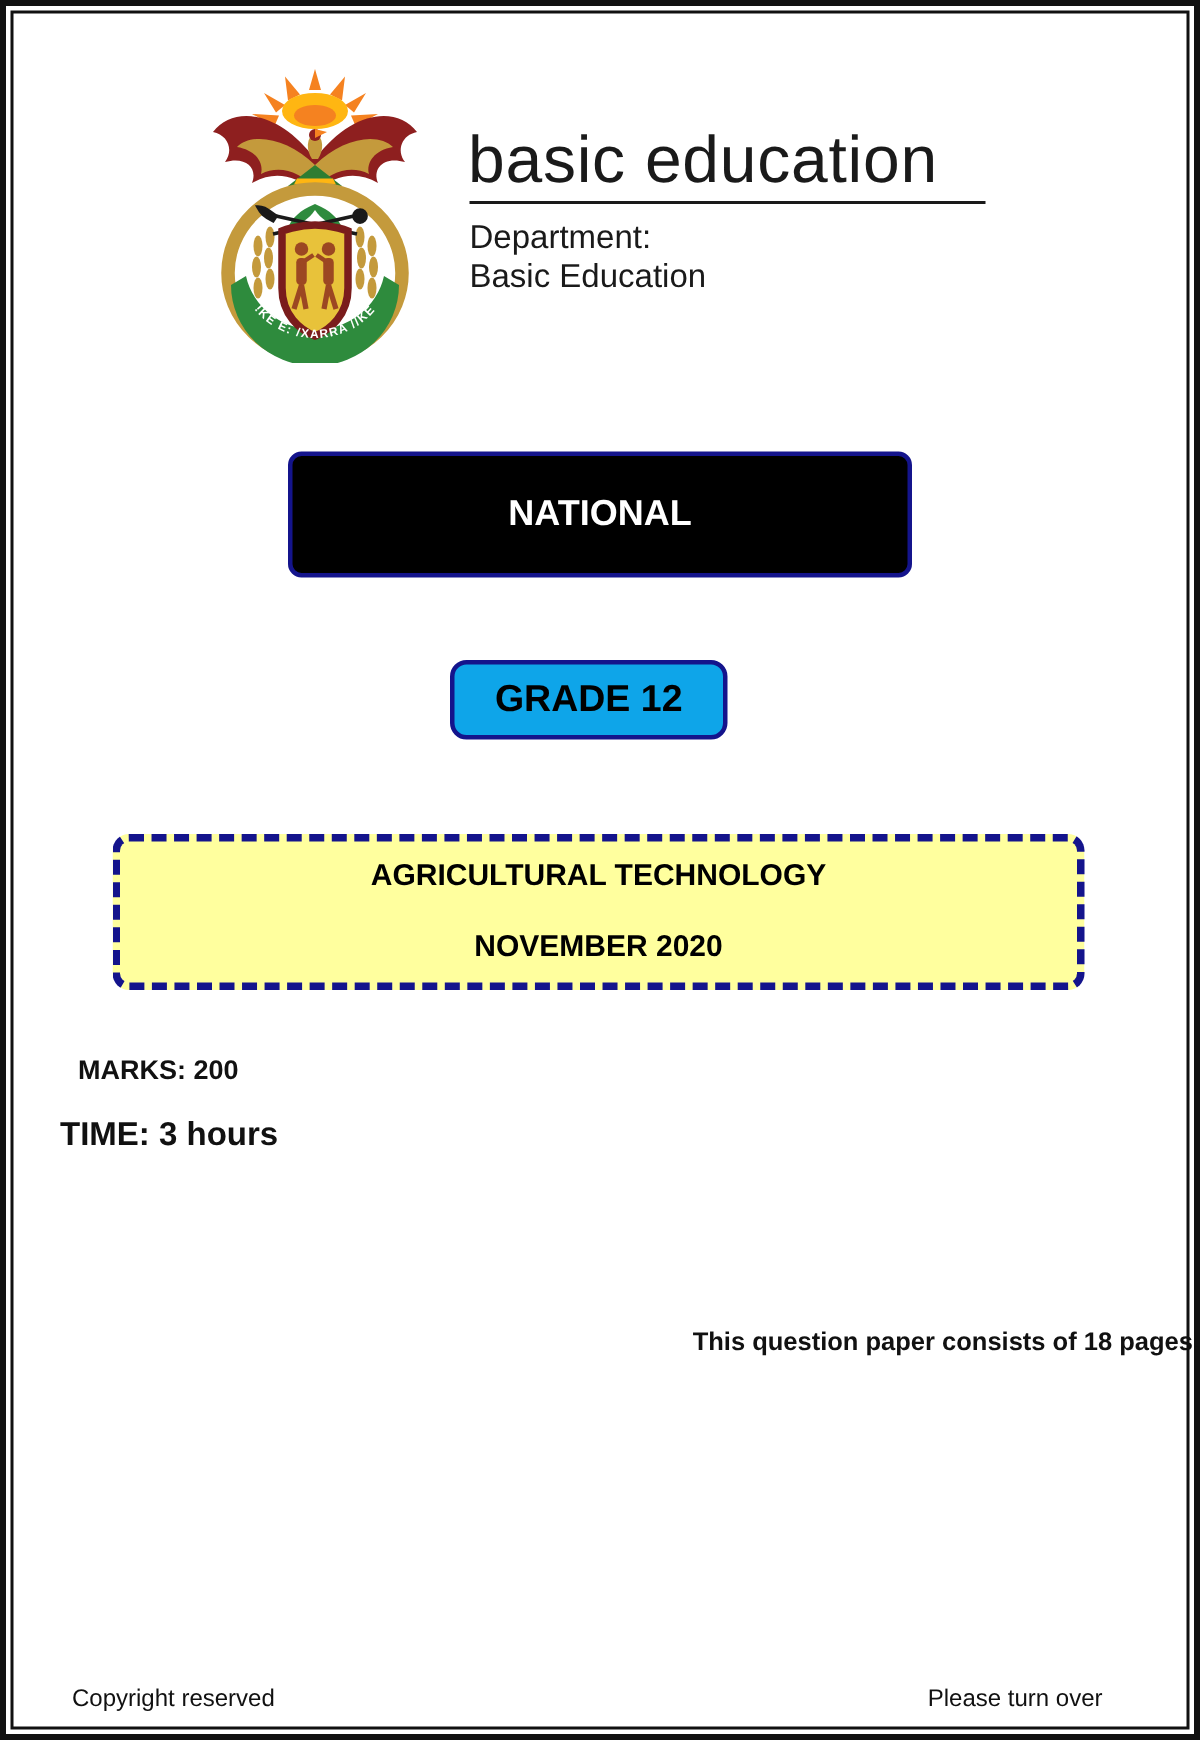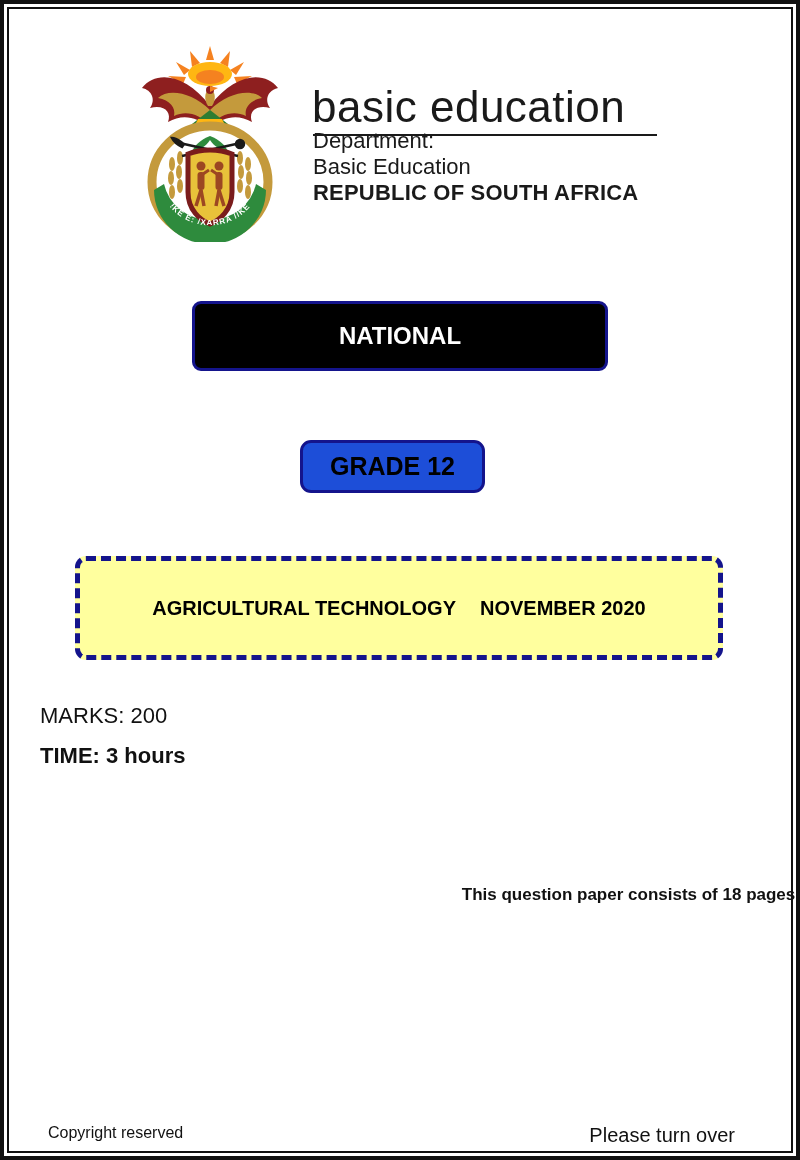--- a/index.html
+++ b/index.html
@@ -30,88 +30,88 @@
   .wordmark {
     position: absolute; left: 312px; top: 82px;
     font-size: 44px; font-weight: 400; letter-spacing: 0.5px;
     color: #1a1a1a;
   }
   .wordmark-rule {
     position: absolute; left: 313px; top: 134px;
     width: 344px; height: 2px; background: #1a1a1a;
   }
   .dept-block {
-    position: absolute; left: 313px; top: 128px;
+    position: absolute; left: 313px; top: 145px;
     font-size: 22px; line-height: 26px; color: #1a1a1a;
   }
   .dept-block .country { font-weight: 700; letter-spacing: 0.2px; }
 
   
   .nsc-box {
     position: absolute; left: 192px; top: 301px;
-    width: 416px; height: 70px;
+    width: 416px; height: 84px;
     background: #000;
     border: 3px solid #14148c;
     border-radius: 9px;
     display: flex; flex-direction: column;
     align-items: center; justify-content: center;
     color: #fff; font-weight: 700; font-size: 24px; line-height: 28px;
     text-align: center;
   }
 
   
   .grade-box {
     position: absolute; left: 300px; top: 440px;
     width: 185px; height: 53px;
-    background: #1d4ed8;
+    background: #0ea5e9;
     border: 3px solid #14148c;
     border-radius: 11px;
     display: flex; align-items: center; justify-content: center;
     font-weight: 700; font-size: 25px; color: #000;
   }
 
   
   .subject-box {
     position: absolute; left: 75px; top: 556px;
     width: 648px; height: 104px;
     background: #ffff9e;
     border: 5px dashed #14148c;
     border-radius: 11px;
-    display: flex; flex-direction: row;
+    display: flex; flex-direction: column;
     align-items: center; justify-content: center;
     gap: 24px;
     font-weight: 700; font-size: 20px; color: #000;
     text-align: center;
   }
 
   
   .marks-line {
-    position: absolute; left: 40px; top: 703px;
-    font-weight: 400; font-size: 22px;
+    position: absolute; left: 52px; top: 703px;
+    font-weight: 700; font-size: 18px;
   }
   .time-line {
     position: absolute; left: 40px; top: 743px;
     font-weight: 700; font-size: 22px;
   }
 
   
   .page-note {
     position: absolute; left: 0; top: 885px;
     width: 800px; text-align: right;
     font-weight: 700; font-size: 17px;
   }
 
   
   .footer-left {
     position: absolute; left: 48px; top: 1124px;
     font-size: 16px; font-weight: 400;
   }
   .footer-right {
     position: absolute; right: 65px; top: 1124px;
-    font-size: 20px; font-weight: 400;
+    font-size: 16px; font-weight: 400;
   }
 </style>
 </head>
 <body>
 
 <div class="page-border-outer"></div>
 <div class="page-border-inner"></div>
 
 <div class="coat-of-arms">
   <svg viewBox="0 0 144 198" width="144" height="198">
@@ -195,21 +195,20 @@
     </text>
   </svg>
 </div>
 
 <div class="wordmark">basic education</div>
 <div class="wordmark-rule"></div>
 
 <div class="dept-block">
   <div>Department:</div>
   <div>Basic Education</div>
-  <div class="country">REPUBLIC OF SOUTH AFRICA</div>
 </div>
 
 <div class="nsc-box">
   <div>NATIONAL</div>
 </div>
 
 <div class="grade-box">
   <span>GRADE 12</span>
 </div>
 

